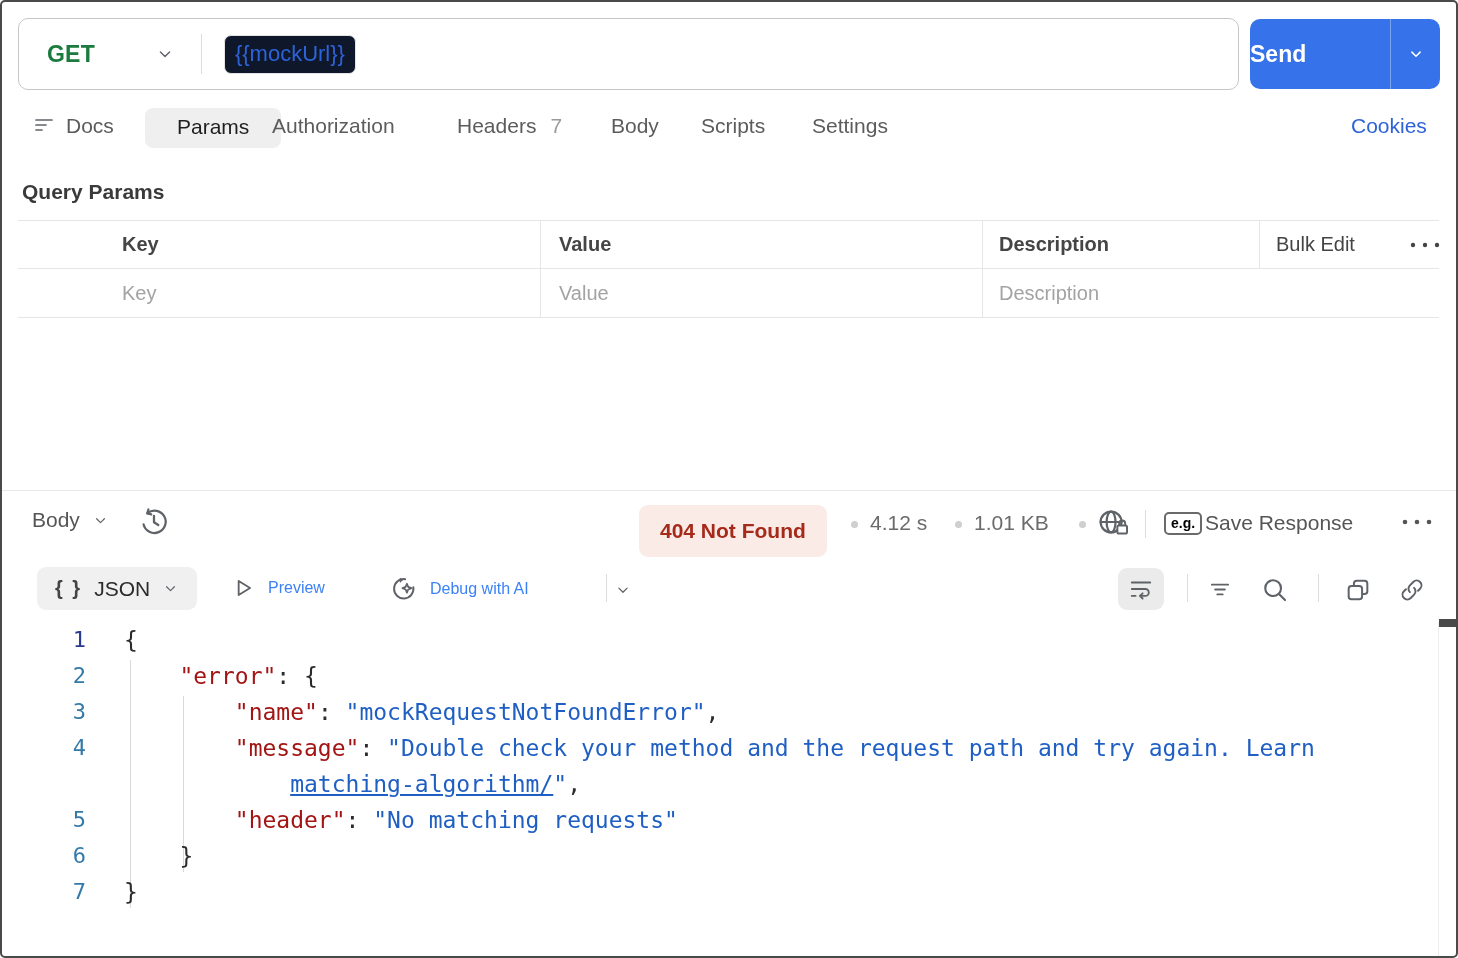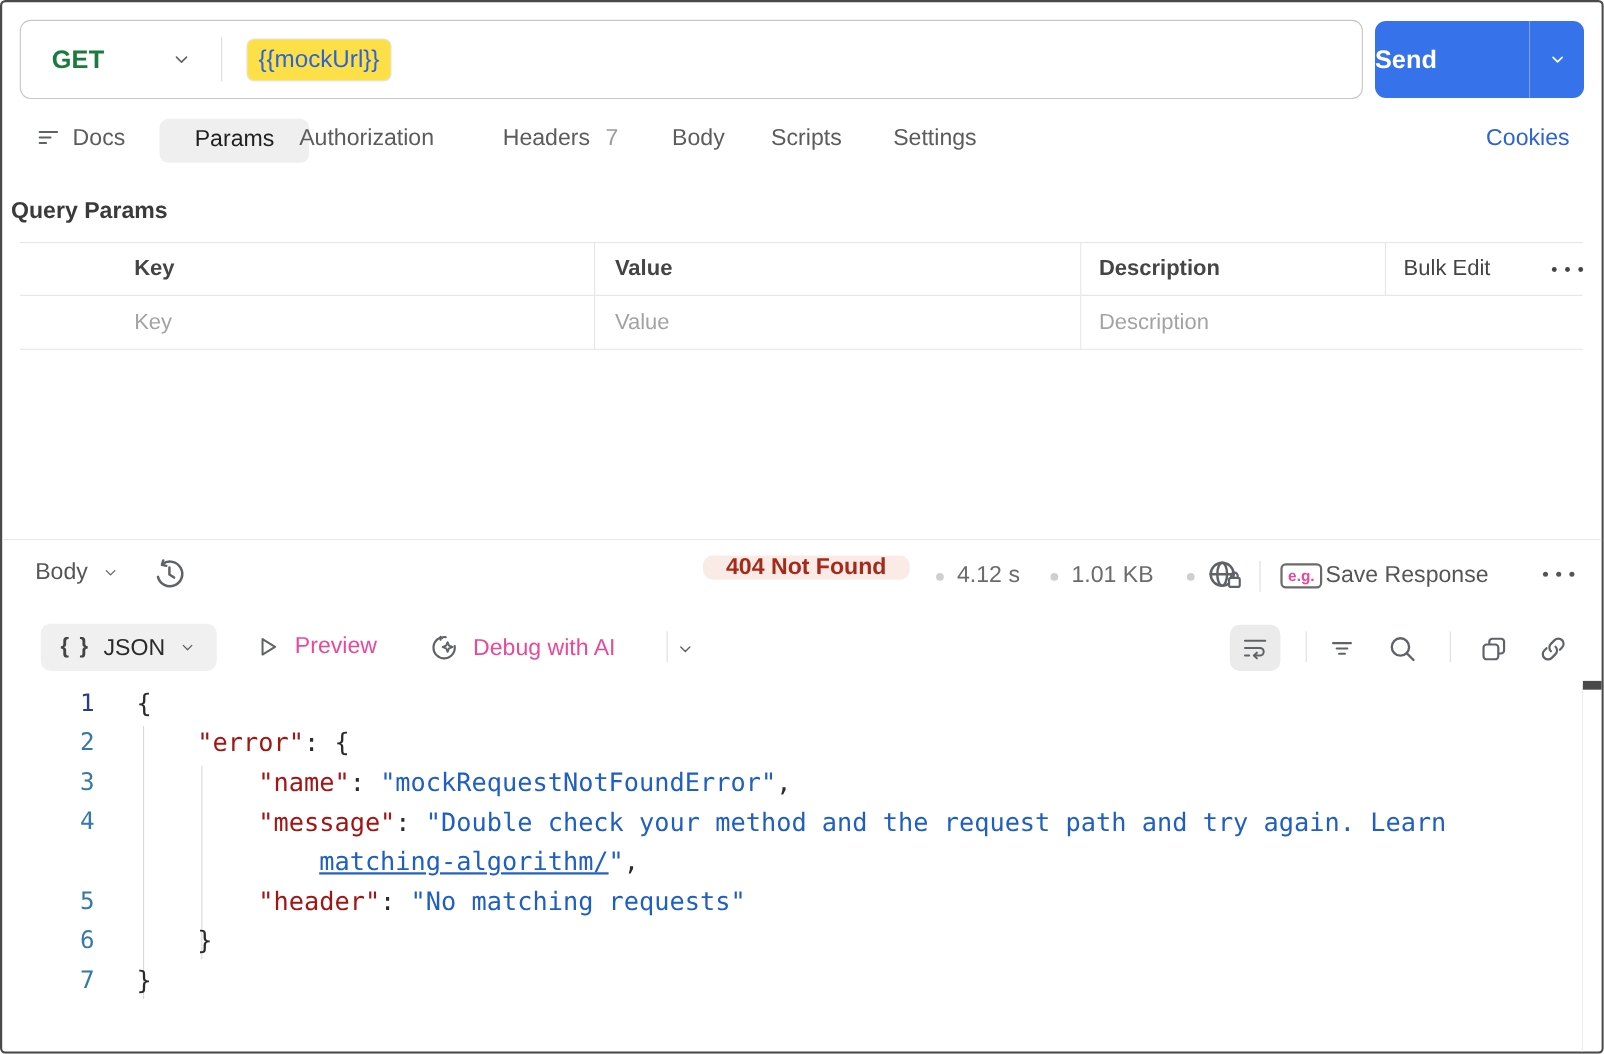--- a/index.html
+++ b/index.html
@@ -15,83 +15,83 @@
   
   .url-box {
     position:absolute; left:16px; top:16px; width:1221px; height:72px;
     border:1px solid #c6c6c6; border-radius:10px; display:flex; align-items:center;
   }
   .method { display:flex; align-items:center; gap:60px; padding:0 26px 0 28px; cursor:pointer; }
   .method-label { color:#1b7a3d; font-size:23px; font-weight:700; letter-spacing:.2px; }
   .url-sep { width:1px; height:40px; background:#dcdcdc; }
   .url-var {
     margin-left:22px; padding:5px 10px 6px; border:1px solid #e4e4e4; border-radius:7px;
-    background:#fde047; color:#2d63d8; font-size:22px;
+    background:#0f172a; color:#2d63d8; font-size:22px;
   }
   .send-btn {
     position:absolute; left:1248px; top:17px; width:190px; height:70px;
     background:#3672e9; border-radius:10px; display:flex; align-items:center; cursor:pointer;
   }
   .send-label { flex:1; text-align:left; color:#fff; font-size:23px; font-weight:600; }
   .send-sep { width:1px; height:70px; background:rgba(255,255,255,.35); }
   .send-caret { width:49px; display:flex; justify-content:center; }
   .send-caret .ico { stroke:#fff; stroke-width:2; }
 
   
   .tab { position:absolute; top:112px; font-size:21px; color:#5c5c5c; cursor:pointer; display:flex; align-items:center; gap:10px; }
   .tab-active {
     top:106px; padding:7px 32px 9px; background:#efefef; border-radius:8px; color:#1f1f1f;
   }
   .tab-count { color:#9b9b9b; margin-left:4px; }
   .cookies-link { position:absolute; top:112px; left:1349px; color:#2d63d8; font-size:21px; cursor:pointer; }
 
   
-  .qp-title { position:absolute; left:8px; top:178px; font-size:21px; font-weight:700; color:#3a3a3a; }
+  .qp-title { position:absolute; left:20px; top:178px; font-size:21px; font-weight:700; color:#3a3a3a; }
   .qp-table { position:absolute; left:16px; top:218px; width:1421px; height:98px;
     border-top:1px solid #e6e6e6; border-bottom:1px solid #e6e6e6; }
   .qp-row { position:relative; height:47px; display:flex; align-items:center;text-align:center; }
   .qp-row.body-row { height:50px; }
   .qp-row + .qp-row { border-top:1px solid #e6e6e6; }
   .qp-vline { position:absolute; top:0; bottom:0; width:1px; background:#e6e6e6; }
   .qp-head-cell { font-size:20px; color:#454545; font-weight:600; position:absolute; }
   .qp-ph { font-size:20px; color:#a3a3a3; position:absolute; }
   .bulk-edit { position:absolute; left:1258px; font-size:20px; color:#444; cursor:pointer; }
   .qp-more { position:absolute; left:1388px; top:12px; cursor:pointer; }
 
   
   .section-divider { position:absolute; left:0; top:488px; width:100%; height:1px; background:#e8e8e8; }
   .resp-bar { position:absolute; left:0; top:500px; width:100%; height:44px; }
   .body-select { position:absolute; left:30px; top:6px; display:flex; align-items:center; gap:12px; cursor:pointer; }
   .body-select-label { font-size:21px; color:#555; }
   .history-btn { position:absolute; left:136px; top:4px; cursor:pointer; }
   .status-badge {
-    position:absolute; left:637px; top:3px; height:22px; padding:0 21px; border-radius:9px;
+    position:absolute; left:637px; top:3px; height:52px; padding:0 21px; border-radius:9px;
     background:#fbebe7; color:#a52a1a; font-size:21px; font-weight:600; display:flex; align-items:center;
   }
   .dot-sep { position:absolute; top:19px; width:7px; height:7px; border-radius:50%; background:#cfcfcf; }
   .meta-text { position:absolute; top:9px; font-size:21px; color:#6b6b6b; }
   .globe-btn { position:absolute; left:1096px; top:4px; cursor:pointer; }
   .v-div { position:absolute; width:1px; height:28px; background:#ddd; top:8px; }
   .eg-badge {
     position:absolute; left:1162px; top:10px; border:2px solid #6a6a6a; border-radius:5px;
-    font-size:14px; color:#ec4899; padding:1px 5px 2px; font-weight:600;
+    font-size:14px; color:#000000; padding:1px 5px 2px; font-weight:600;
   }
   .save-label { position:absolute; left:1203px; top:9px; font-size:21px; color:#555; cursor:pointer; }
   .more-dots { position:absolute; cursor:pointer; }
 
   
   .view-bar { position:absolute; left:0; top:563px; width:100%; height:47px; }
   .fmt-pill {
     position:absolute; left:35px; top:2px; height:43px; padding:0 18px; border-radius:9px;
     background:#f0f0f0; display:flex; align-items:center; gap:12px; cursor:pointer;
   }
   .braces { font-size:20px; color:#444; font-weight:600; letter-spacing:2px; }
   .fmt-label { font-size:21px; color:#2b2b2b; }
   .tool-item { position:absolute; top:10px; display:flex; align-items:center; gap:12px; cursor:pointer; }
-  .tool-label { font-size:21px; color:#ec4899; }
+  .tool-label { font-size:16px; color:#3b82f6; }
   .icon-pill { position:absolute; top:3px; width:46px; height:42px; background:#ebebeb; border-radius:9px;
     display:flex; align-items:center; justify-content:center; cursor:pointer; }
   .icon-btn { position:absolute; top:11px; cursor:pointer; }
 
   
   .code-panel { position:absolute; left:0; top:620px; width:1436px; height:336px;
     font-family:"DejaVu Sans Mono", monospace; font-size:23px; }
   .code-line { position:relative; height:36px; line-height:36px; white-space:pre; }
   .ln { position:absolute; left:36px; width:48px; text-align:right; color:#3579a8; font-size:22px; }
   .ln-active { color:#283b8f; }

